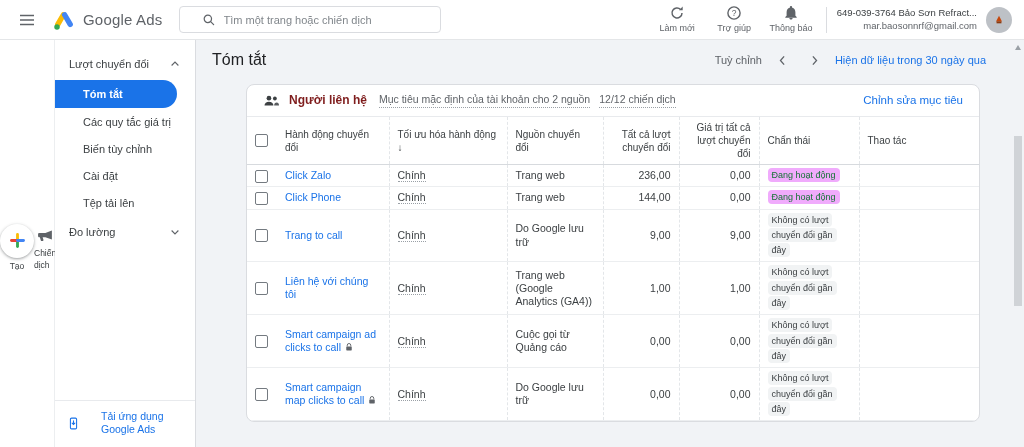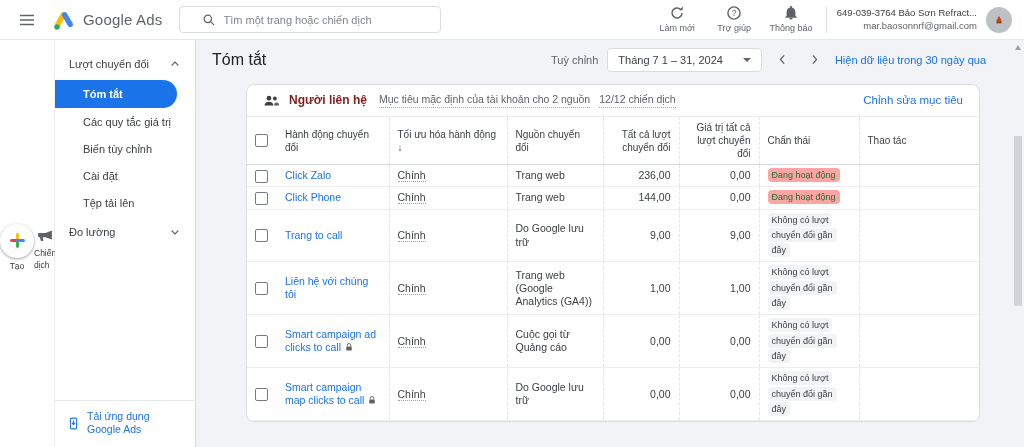--- a/index.html
+++ b/index.html
@@ -41,21 +41,21 @@
 
   .subnav { width:141px; border-right:1px solid #dadce0; background:#fff; padding-top:8px;
     position:relative; font-size:11px; flex:none; }
   .subnav-section { display:flex; align-items:center; justify-content:space-between;
     padding:9px 14px; color:#3c4043; cursor:pointer; }
   .subnav-item { height:27px; display:flex; align-items:center; padding-left:28px;
     color:#3c4043; cursor:pointer; }
   .subnav-item.active { background:#1a73e8; color:#fff; border-radius:0 14px 14px 0;
     margin-right:18px; font-weight:bold; height:28px; }
   .subnav-app { position:absolute; bottom:0; left:0; right:0; border-top:1px solid #e8eaed;
-    padding:9px 12px 10px; display:flex; align-items:center; gap:7px; color:#1a73e8;
+    padding:9px 12px 10px; display:flex; align-items:center; gap:21px; color:#1a73e8;
     font-size:10.5px; cursor:pointer; background:#fff; }
 
   .main { flex:1; background:#f1f3f6; position:relative; overflow:hidden; }
   .main-pad { padding:6px 16px 0; }
   .title-row { display:flex; align-items:center; height:28px; }
   .page-title { font-size:16px; font-weight:normal; color:#202124; }
   .title-controls { margin-left:auto; display:flex; align-items:center; gap:9px;
     font-size:11px; color:#5f6368; padding-right:22px; }
   .date-box { display:flex; align-items:center; gap:20px; background:#fff; border:1px solid #dadce0;
     border-radius:4px; padding:4px 10px; color:#3c4043; cursor:pointer; white-space:nowrap; }
@@ -83,21 +83,21 @@
   td { font-size:10.5px; color:#3c4043; padding:3px 8px; height:22px;
     border-bottom:1px solid #eceef0; vertical-align:middle; line-height:1.25;margin-top:20px; }
   .sep { border-left:1px dashed #e3e6e9; }
   .num { text-align:right; }
   .link-cell { color:#1a73e8; cursor:pointer; }
   .chk { width:13px; height:13px; border:1px solid #747a80; border-radius:2px; display:inline-block;
     vertical-align:middle; background:#fff; cursor:pointer; }
   .opt { border-bottom:1px dotted #9aa0a6; cursor:pointer; }
   .badge { display:inline; padding:2px 4px; border-radius:4px; font-size:9px; line-height:1.7;
     -webkit-box-decoration-break:clone; box-decoration-break:clone; }
-  .badge.active { background:#fca5a5; color:#137333; }
+  .badge.active { background:#f0abfc; color:#137333; }
   .badge.no_recent { background:#f1f3f4; color:#3c4043; }
   .lock { display:inline-block; margin-left:3px; vertical-align:-1px; }
 
   .scrollbar { position:absolute; top:0; right:0; bottom:0; width:12px; }
   .scroll-up { position:absolute; top:5px; left:3px; width:0; height:0;
     border-left:3.5px solid transparent; border-right:3.5px solid transparent;
     border-bottom:5px solid #9aa0a6; }
   .scroll-thumb { position:absolute; top:96px; right:2px; width:8px; height:170px; background:#d0d3d7; }
 </style>
 </head>
@@ -272,24 +272,20 @@
       <span>Tải ứng dụng Google Ads</span>
     </div>
   </nav>
 
   <main class="main">
     <div class="main-pad">
       <div class="title-row">
         <h1 class="page-title">Tóm tắt</h1>
         <div class="title-controls">
           <span>Tuỳ chỉnh</span>
-          <span class="date-box">
-            <span>Tháng 7 1 – 31, 2024</span>
-            <span class="caret"></span>
-          </span>
           <span class="chev-btn icn">
             <svg width="13" height="13" viewBox="0 0 16 16">
                 <path d="M10 3 5.5 8 10 13" fill="none" stroke="#5f6368" stroke-width="1.6"></path>
               </svg>
           </span>
           <span class="chev-btn icn">
             <svg width="13" height="13" viewBox="0 0 16 16">
                 <path d="M6 3 10.5 8 6 13" fill="none" stroke="#5f6368" stroke-width="1.6"></path>
               </svg>
           </span>

